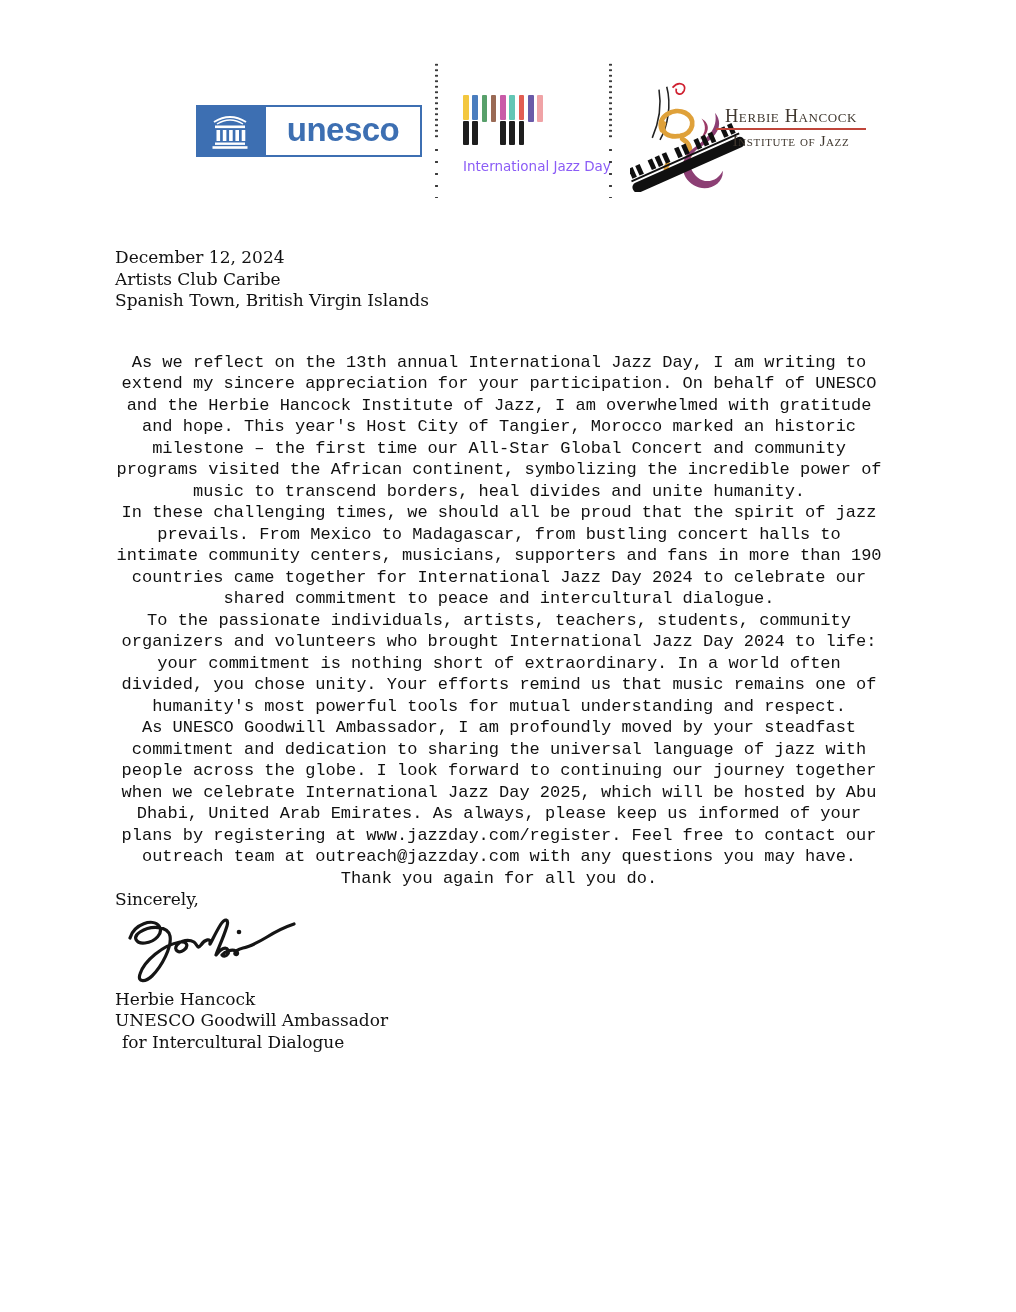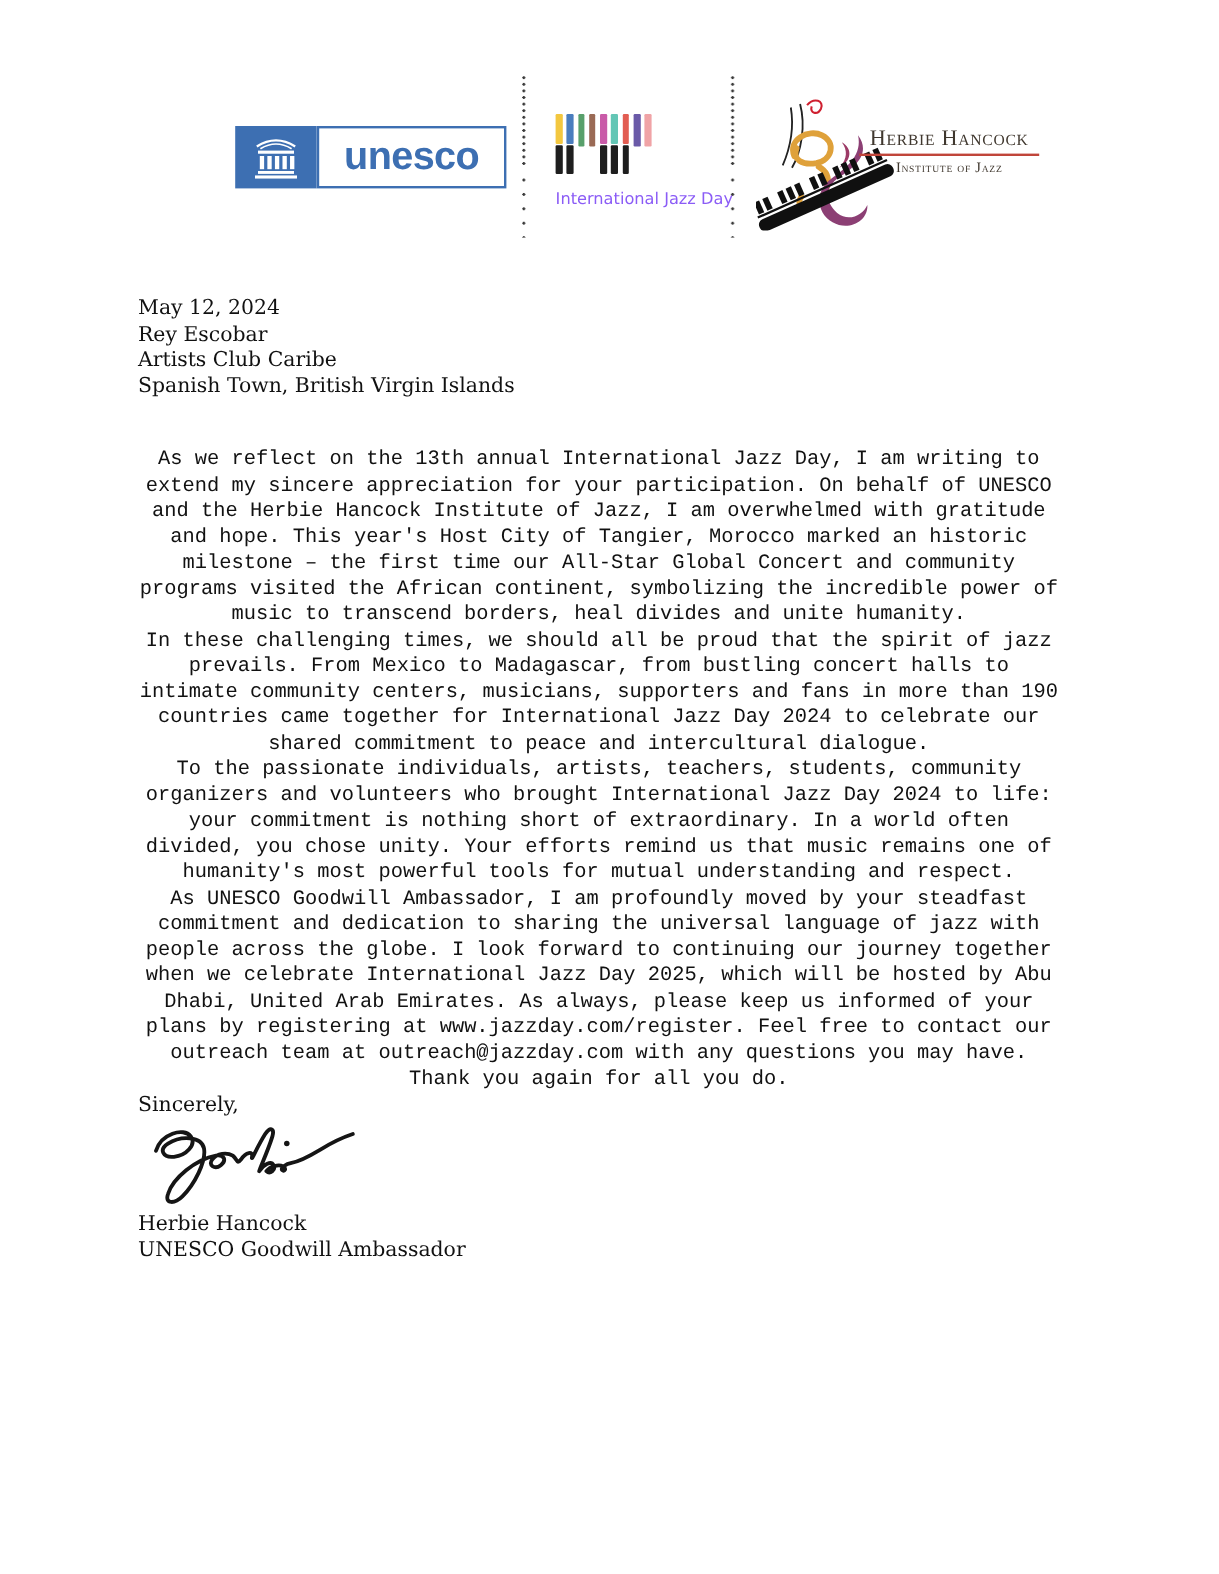--- a/index.html
+++ b/index.html
@@ -40,21 +40,21 @@
   .jd-label {
     margin-top:13px; font-family:"DejaVu Sans","Liberation Sans",sans-serif;
     font-size:13.5px; color:#57575a; white-space:nowrap;
   }
 
   .hh-mark { position:absolute; left:630px; top:78px; }
   .hh-text { position:absolute; left:716px; top:106px; width:150px; text-align:center;
     font-family:"Liberation Serif","DejaVu Serif",serif; color:#40382f; }
   .hh-name { font-variant:small-caps; font-size:18.5px; letter-spacing:0.6px; white-space:nowrap; line-height:1.1; }
   .hh-rule { height:2px; background:#c0453a; margin:2px 0 3px 0; border:none; }
-  .hh-institute { font-variant:small-caps; font-size:12px; letter-spacing:0.6px; white-space:nowrap; line-height:1.1;font-family:Liberation Serif, serif; }
+  .hh-institute { font-variant:small-caps; font-size:15px; letter-spacing:0.6px; white-space:nowrap; line-height:1.1;font-family:Liberation Serif, serif; }
 
   
   .letter { position:absolute; left:115px; top:247px; width:768px; font-size:17px; line-height:21.5px; color:#111; }
   .letter p { margin:0; }
   .date-line { margin-bottom:46px; }
   .recipient-block { margin-bottom:40px; }
   .salutation-line { margin-bottom:22px; }
   .body-para { margin-bottom:20px; text-align:center;font-family:Liberation Mono, monospace; }
   .closing-line { margin-bottom:4px; }
   .signature-svg { display:block; margin:2px 0 4px 2px; }
@@ -166,40 +166,40 @@
     </g>
   </svg>
 
   <div class="hh-text" style="color: rgb(64, 56, 47);">
     <div class="hh-name">Herbie Hancock</div>
     <hr class="hh-rule" style="background: rgb(192, 69, 58);">
     <div class="hh-institute">Institute of Jazz</div>
   </div>
 
   <div class="letter">
-    <p class="date-line">May 12, 2024</p>
+    <p class="date-line">December 12, 2024</p>
 
     <div class="recipient-block">
-      <p>Rey Escobar</p>
       <p>Artists Club Caribe</p>
       <p>Spanish Town, British Virgin Islands</p>
     </div>
 
 
     <p class="body-para">As we reflect on the 13th annual International Jazz Day, I am writing to extend my sincere appreciation for your participation. On behalf of UNESCO and the Herbie Hancock Institute of Jazz, I am overwhelmed with gratitude and hope. This year's Host City of Tangier, Morocco marked an historic milestone – the first time our All-Star Global Concert and community programs visited the African continent, symbolizing the incredible power of music to transcend borders, heal divides and unite humanity.</p>
     <p class="body-para">In these challenging times, we should all be proud that the spirit of jazz prevails. From Mexico to Madagascar, from bustling concert halls to intimate community centers, musicians, supporters and fans in more than 190 countries came together for International Jazz Day 2024 to celebrate our shared commitment to peace and intercultural dialogue.</p>
     <p class="body-para">To the passionate individuals, artists, teachers, students, community organizers and volunteers who brought International Jazz Day 2024 to life: your commitment is nothing short of extraordinary. In a world often divided, you chose unity. Your efforts remind us that music remains one of humanity's most powerful tools for mutual understanding and respect.</p>
     <p class="body-para">As UNESCO Goodwill Ambassador, I am profoundly moved by your steadfast commitment and dedication to sharing the universal language of jazz with people across the globe. I look forward to continuing our journey together when we celebrate International Jazz Day 2025, which will be hosted by Abu Dhabi, United Arab Emirates. As always, please keep us informed of your plans by registering at www.jazzday.com/register. Feel free to contact our outreach team at outreach@jazzday.com with any questions you may have. Thank you again for all you do.</p>
 
     <p class="closing-line">Sincerely,</p>
 
     <svg class="signature-svg" width="190" height="72" viewBox="0 0 190 72">
       <path d="M13,25 C17,11 36,5 42,13 C47,20 38,29 28,30 C19,31 15,24 23,19 C34,12 51,13 53,23 C55,34 45,53 35,63 C29,69 20,70 23,61 C27,48 46,32 63,29 C70,28 72,33 67,37 C62,41 56,37 60,32 C64,27 72,26 77,29 C81,32 80,37 84,32 C88,26 94,25 93,30 C92,35 97,22 104,11 C108,5 112,6 110,13 C106,26 100,38 99,42 C103,36 109,33 111,37 C113,41 108,45 105,42 C108,38 115,36 119,38 C122,40 120,43 118,41 C117,39 121,36 126,35 C132,34 140,30 150,24 C158,19 168,14 177,11" fill="none" stroke="#151515" stroke-width="3.2" stroke-linecap="round" stroke-linejoin="round"></path>
       <circle cx="122" cy="19" r="2.3" fill="#151515"></circle>
     </svg>
 
     <div>
       <p>Herbie Hancock</p>
       <p>UNESCO Goodwill Ambassador</p>
+      <p class="sig-title-2">for Intercultural Dialogue</p>
     </div>
   </div>
 
 </div>
 
 </body></html>

